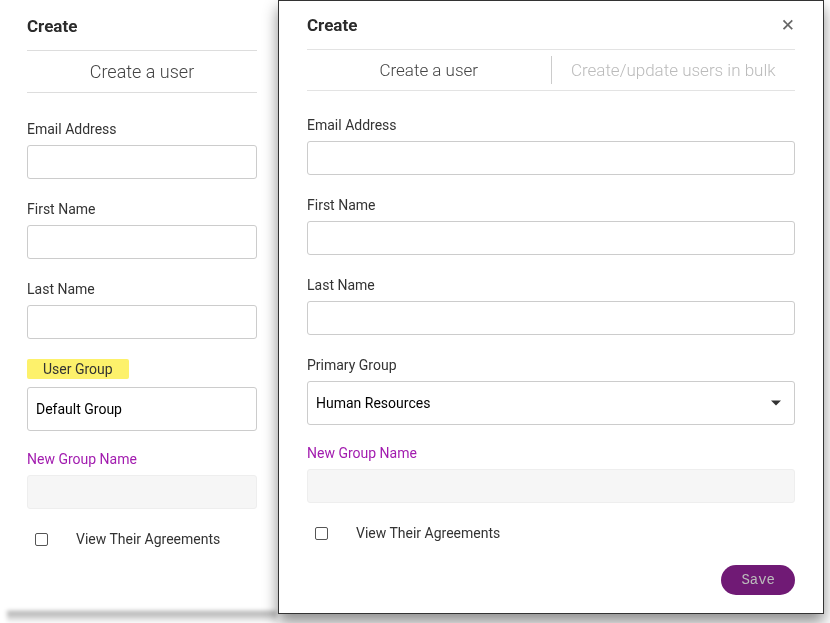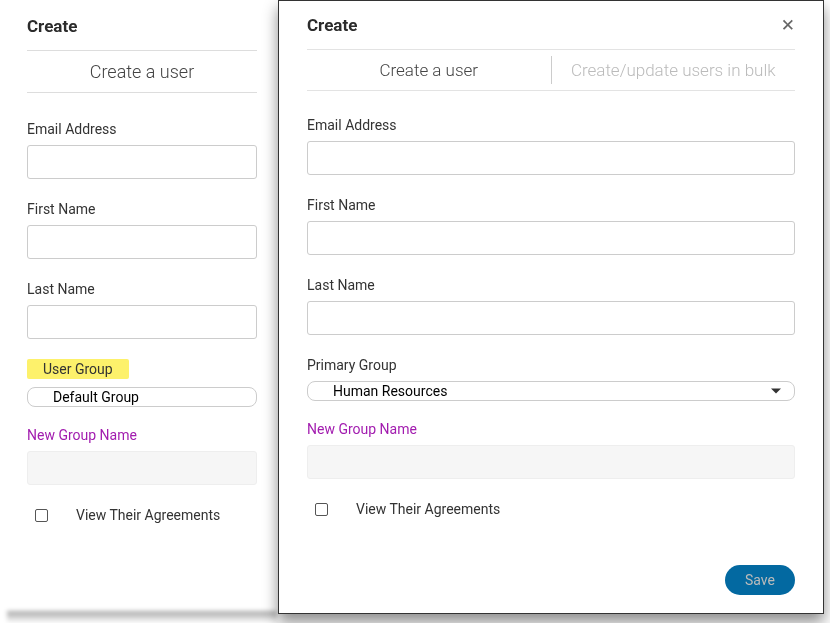--- a/index.html
+++ b/index.html
@@ -138,24 +138,24 @@
       background: #ccc;
       margin: 6px 0;
     }
     .select-wrap {
       position: relative;
       width: 100%;
       margin-bottom: 20px;
     }
     .select-input {
       width: 100%;
-      height: 20px;
+      height: 44px;
       border: 1px solid #ccc;
-      border-radius: 8px;
-      padding: 0 25px;
+      border-radius: 3px;
+      padding: 0 8px;
       font-size: 14px;
       background: #fff;
       display: flex;
       align-items: center;
       cursor: pointer;
     }
     .caret {
       position: absolute;
       right: 14px;
       top: 50%;
@@ -182,23 +182,24 @@
       display: flex;
       align-items: center;
     }
     .btn-cancel {
       border: 1.5px solid #333;
       background: #fff;
       color: #333;
     }
     .btn-save {
       border: none;
-      background: #0369a1;
+      background: #701a75;
       color: #bbb;
       cursor: not-allowed;
+      font-family: Liberation Mono, monospace;
     }
     .shadow-strip {
       position: absolute;
       left: 7px;
       bottom: 0;
       width: 270px;
       height: 12px;
       background: linear-gradient(to bottom, rgba(0,0,0,0.35), rgba(0,0,0,0));
       filter: blur(2px);
       pointer-events: none;

